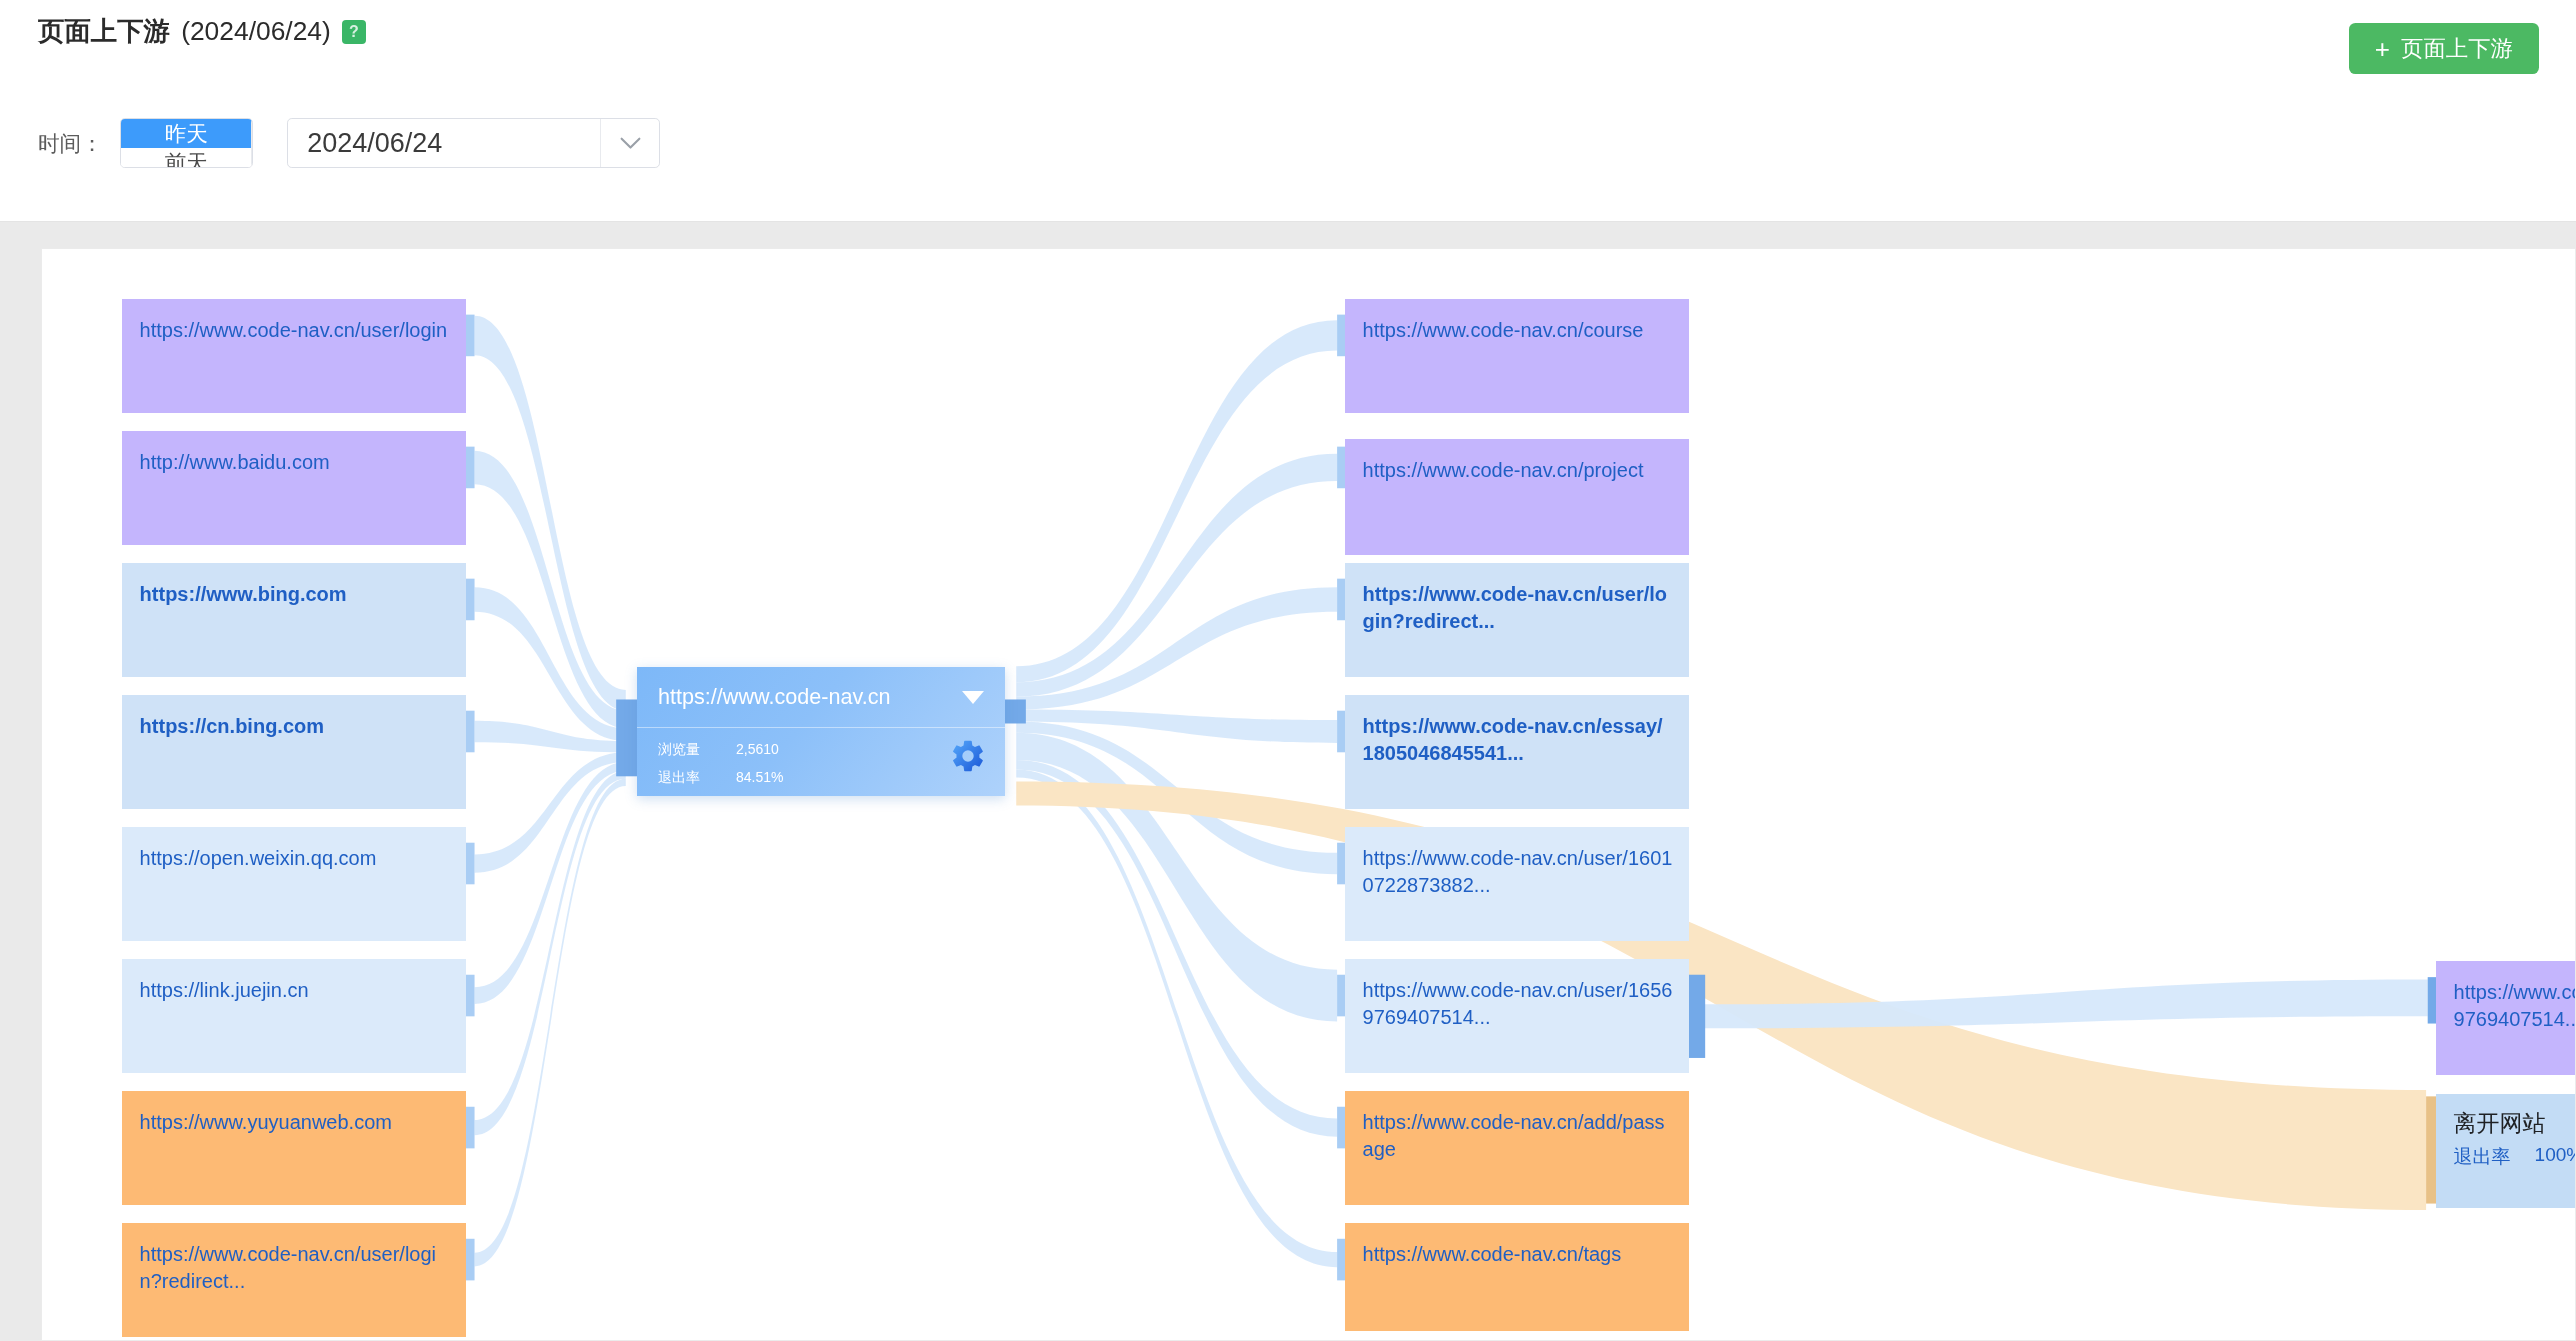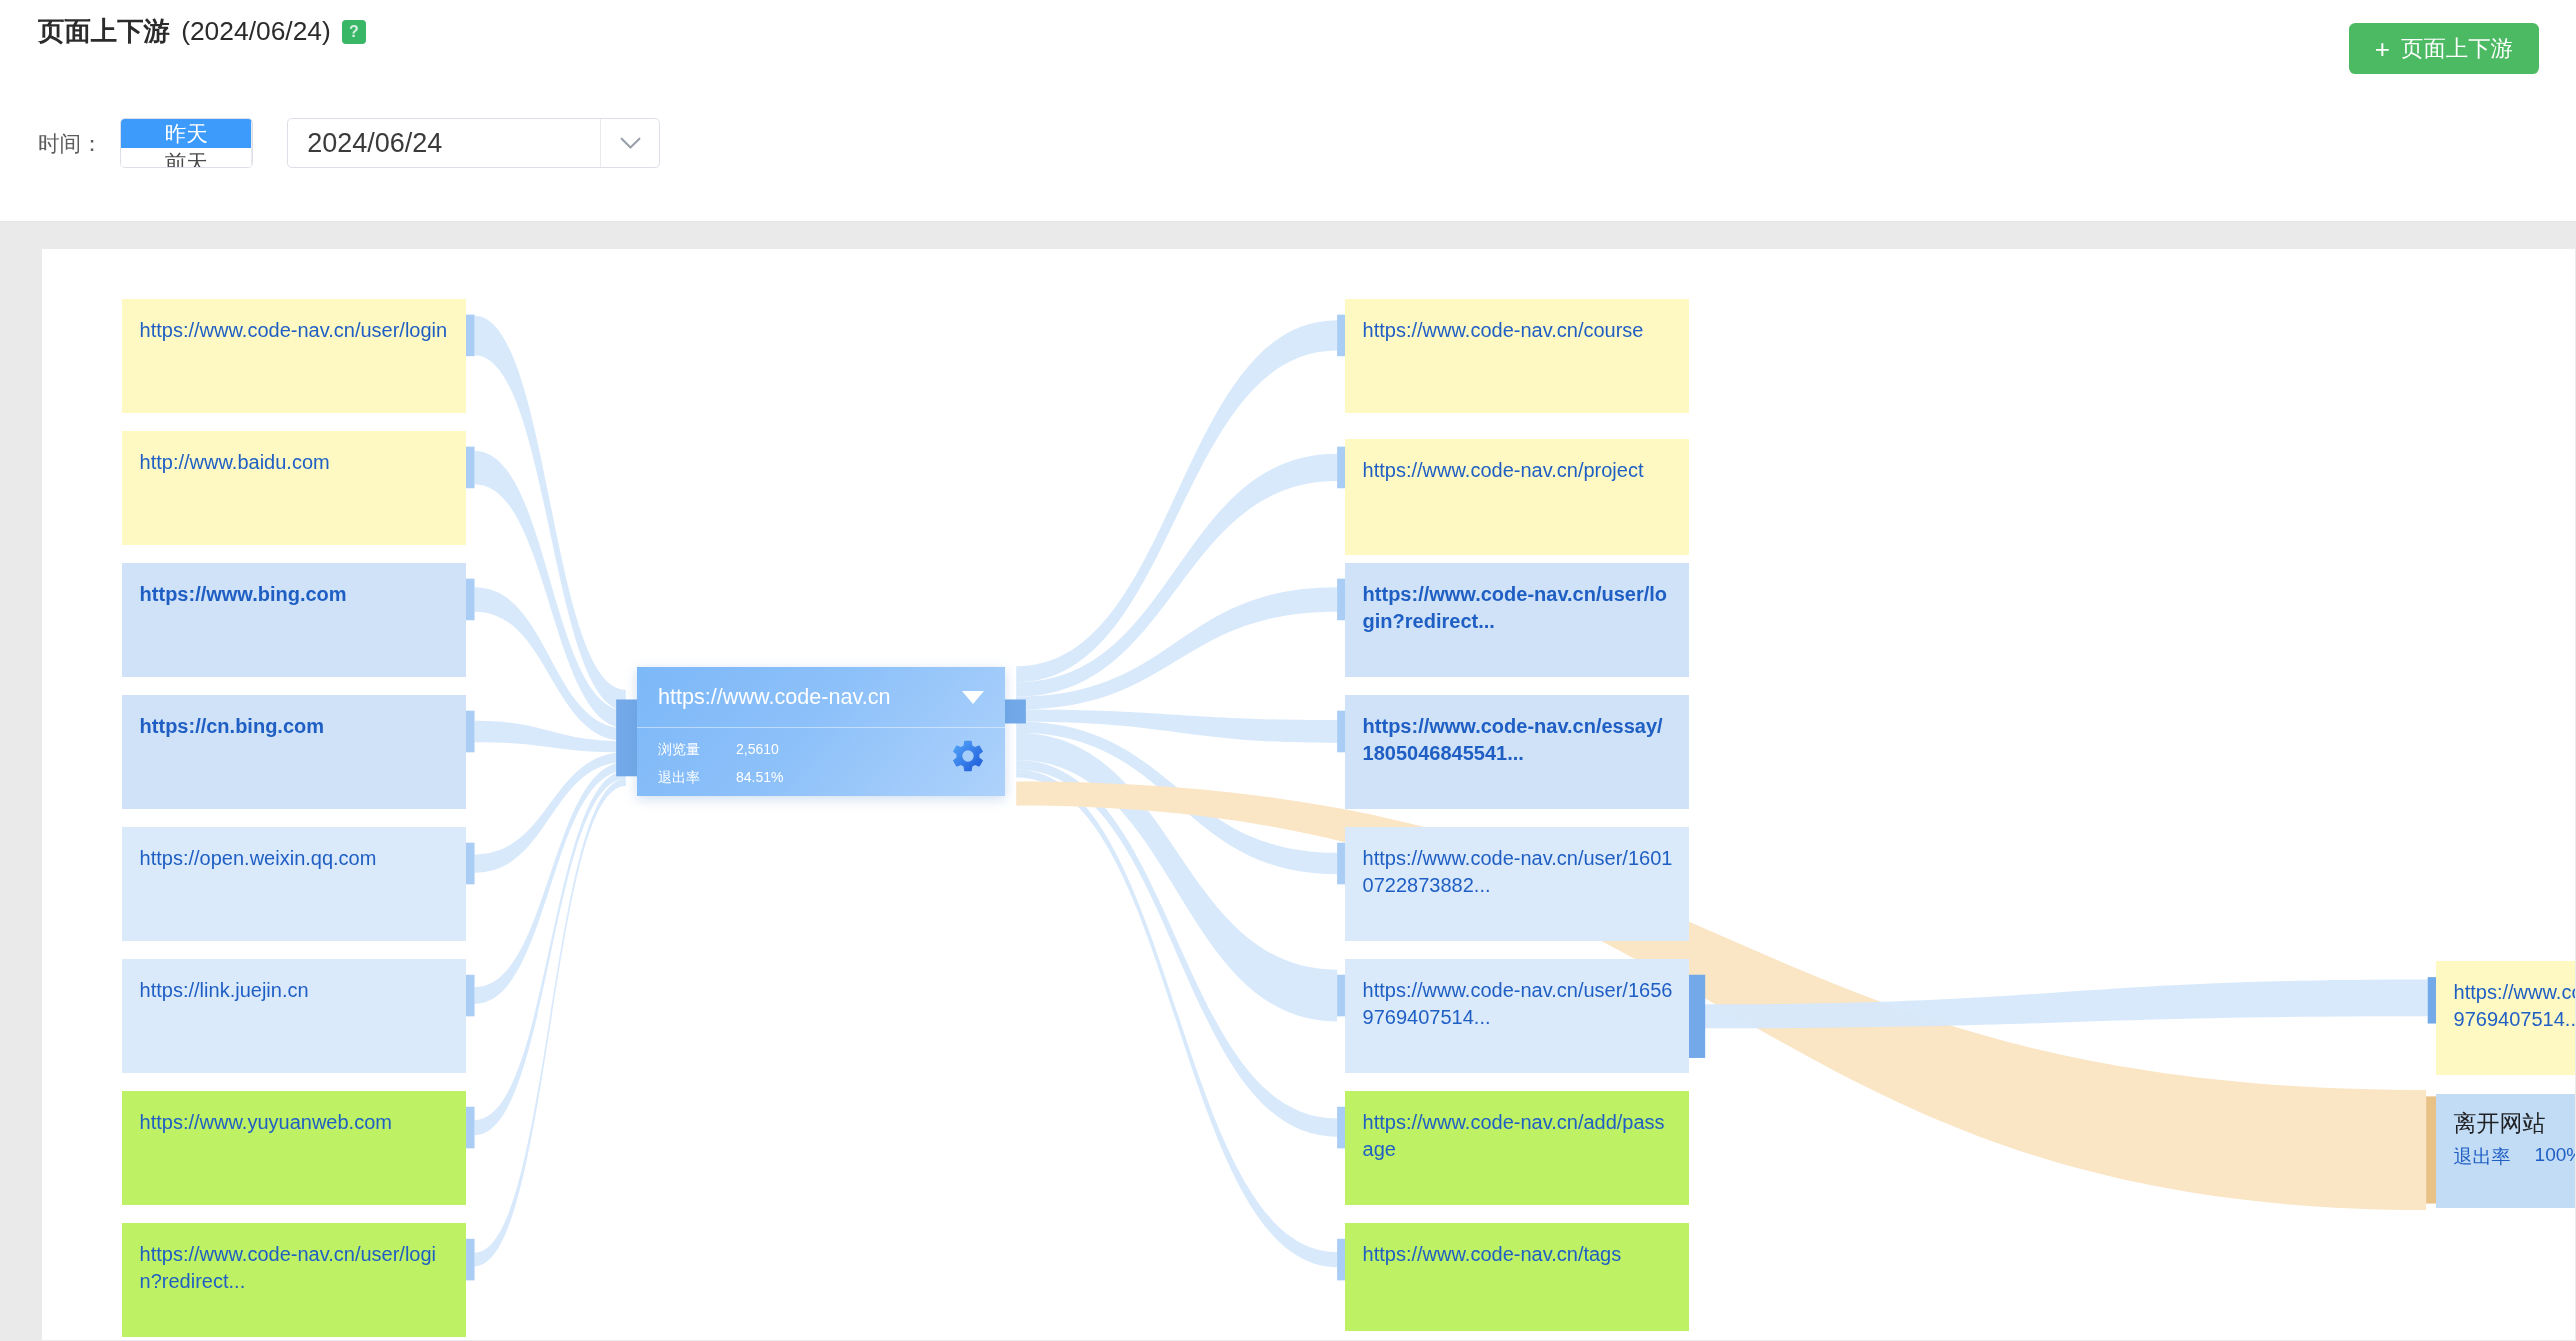--- a/index.html
+++ b/index.html
@@ -93,24 +93,24 @@
     position: absolute;
     background: #c3dcf5;
     display: flex; flex-direction: column; justify-content: flex-start;
     cursor: pointer;
   }
   .node .node-label {
     padding: 17.6px 16px 0 17.6px;
     font-size: 20px; line-height: 1.38; color: #1f5fc4;
     word-break: break-all;
   }
-  .node.shade-a { background: #fef9c3; }
+  .node.shade-a { background: #c4b5fd; }
   .node.shade-b { background: #cfe2f7; font-weight: bold; }
   .node.shade-c { background: #dbeafa; }
-  .node.shade-d { background: #bef264; }
+  .node.shade-d { background: #fdba74; }
 
   
   .node.exit-node { background: #c3dcf5; }
   .node.exit-node .exit-title {
     padding: 16px 16px 0 17.6px;
     font-size: 23px; color: #1f2124; line-height: 1.2;
   }
   .node.exit-node .exit-stat {
     padding: 6.4px 16px 0 17.6px;
     font-size: 19px; color: #1f5fc4;

